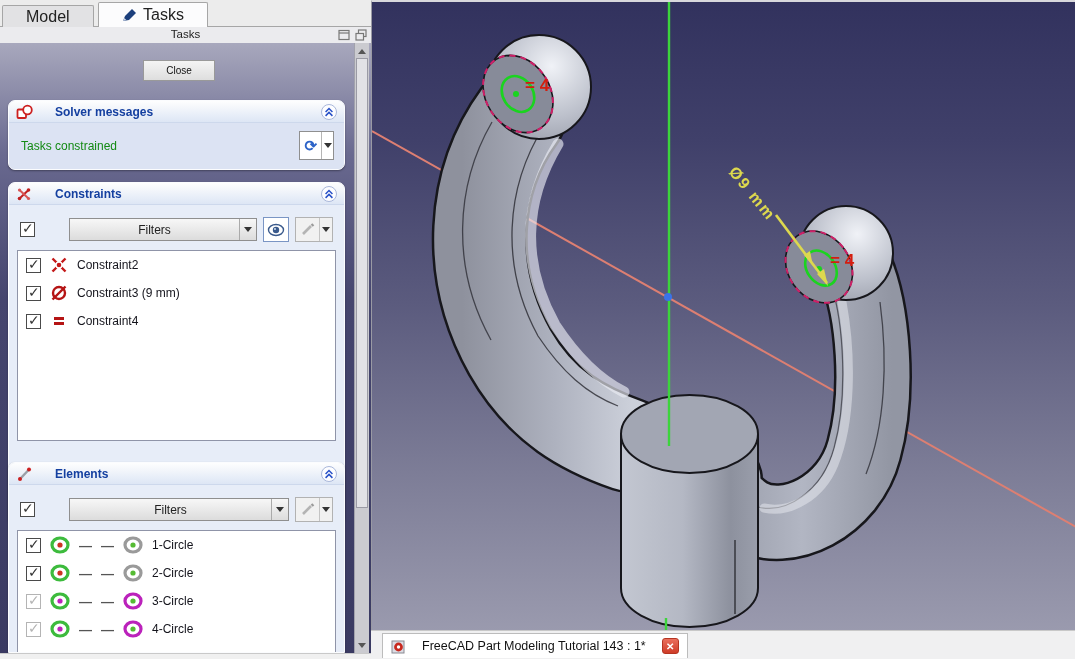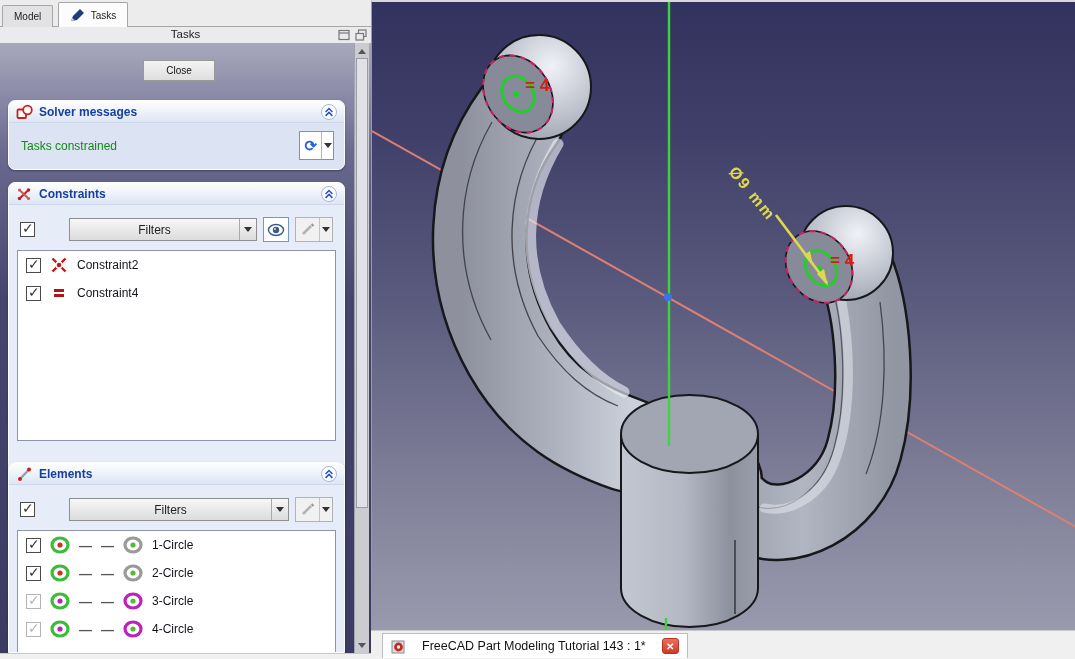--- a/index.html
+++ b/index.html
@@ -3,42 +3,42 @@
 <meta charset="utf-8">
 <style>
   * { margin:0; padding:0; box-sizing:border-box; }
   body { font-family:"Liberation Sans", sans-serif; background:#888; }
   .app { position:relative; width:1075px; height:659px; overflow:hidden; background:#f0f0f0; }
 
   
   .left-panel { position:absolute; left:0; top:0; width:371px; height:659px; background:#ececec; }
 
   .doc-tabs { position:absolute; top:0; left:0; right:0; height:27px; background:#ececec; border-bottom:1px solid #a6a6a6; }
-  .tab { display:inline-flex; align-items:center; gap:6px; height:22px; margin-top:4px; padding:0 11px; font-size:10px; color:#222;
+  .tab { display:inline-flex; align-items:center; gap:6px; height:22px; margin-top:4px; padding:0 23px; font-size:16px; color:#222;
          background:#e2e2e4; border:1px solid #a6a6a6; border-bottom:none; border-radius:2px 2px 0 0; vertical-align:bottom; }
   .tab.first { margin-left:2px; }
   .tab.active { background:#fcfcfd; height:25px; margin-top:2px; position:relative; z-index:2; }
 
   .titlebar { position:absolute; top:27px; left:0; right:0; height:16px; background:#ebebee; }
   .titlebar-text { position:absolute; left:0; right:0; top:1px; text-align:center; font-size:11.5px; color:#222; }
   .tb-icons { position:absolute; right:4px; top:2px; display:flex; gap:5px; }
 
   .panel-body { position:absolute; top:43px; left:0; width:371px; height:610px; overflow:hidden;
                 background:linear-gradient(180deg,#a8a8bd 0%,#6a6a90 18%,#45456e 42%,#3a3a62 100%); }
 
   .btn-close { position:absolute; left:143px; top:17px; width:72px; height:21px; font-size:10px; color:#111;
                background:linear-gradient(#f4f4f4,#dedede); border:1px solid #999; }
 
   .section { position:absolute; left:8px; width:337px; background:#e7edf8; border:1px solid #fbfcfe; border-radius:7px; overflow:hidden;
              box-shadow:0 1px 2px rgba(0,0,0,.35); }
   .sec-solver { top:57px; height:70px; }
   .sec-constraints { top:139px; height:342px; }
   .sec-elements { top:419px; height:191px; border-bottom-left-radius:0; border-bottom-right-radius:0; }
 
-  .section-header { height:22px; display:flex; align-items:center; gap:6px; padding:0 7px;
+  .section-header { height:22px; display:flex; align-items:center; gap:22px; padding:0 7px;
                     background:linear-gradient(180deg,#fefefe,#dde6f5); border-bottom:1px solid #cdd8ec; }
   .section-title { color:#1540a0; font-weight:bold; font-size:12px; }
   .collapse-btn { margin-left:auto; width:16px; height:16px; border-radius:50%; background:#fdfdff; border:1px solid #a9b7da;
                   display:flex; align-items:center; justify-content:center; cursor:pointer; }
 
   .solver-content { position:relative; height:46px; background:#dce3f3; }
   .solver-status { position:absolute; left:12px; top:16px; font-size:12px; color:#138a13; }
   .refresh-btn { position:absolute; right:10px; top:8px; width:35px; height:29px; display:flex; background:#fff; border:1px solid #8f8f8f; }
   .refresh-main { width:22px; display:flex; align-items:center; justify-content:center; font-size:15px; font-weight:bold; color:#2c63c8; }
   .refresh-dd { width:12px; border-left:1px solid #b5b5b5; display:flex; align-items:center; justify-content:center; }
@@ -196,20 +196,28 @@
         </div>
         <div class="list c-list">
           <div class="list-row">
             <span class="cb checked"></span>
             <svg class="icon16" width="18" height="18" viewBox="0 0 18 18">
               <line x1="2.5" y1="2.5" x2="15.5" y2="15.5" stroke="#c41818" stroke-width="2.4"></line>
               <line x1="15.5" y1="2.5" x2="2.5" y2="15.5" stroke="#c41818" stroke-width="2.4"></line>
               <circle cx="9" cy="9" r="3" fill="#c41818" stroke="#fff" stroke-width="1.4"></circle>
             </svg>
             <span class="row-label">Constraint2</span>
+          </div>
+          <div class="list-row">
+            <span class="cb checked"></span>
+            <svg class="icon16" width="18" height="18" viewBox="0 0 18 18">
+              <circle cx="9" cy="9" r="6" fill="none" stroke="#b51414" stroke-width="2.4"></circle>
+              <line x1="2.5" y1="15.5" x2="15.5" y2="2.5" stroke="#b51414" stroke-width="2.4"></line>
+            </svg>
+            <span class="row-label">Constraint3 (9 mm)</span>
           </div>
           <div class="list-row">
             <span class="cb checked"></span>
             <svg class="icon16" width="18" height="18" viewBox="0 0 18 18">
               <line x1="4" y1="6.5" x2="14" y2="6.5" stroke="#b51414" stroke-width="3"></line>
               <line x1="4" y1="11.5" x2="14" y2="11.5" stroke="#b51414" stroke-width="3"></line>
             </svg>
             <span class="row-label">Constraint4</span>
           </div>
         </div>

